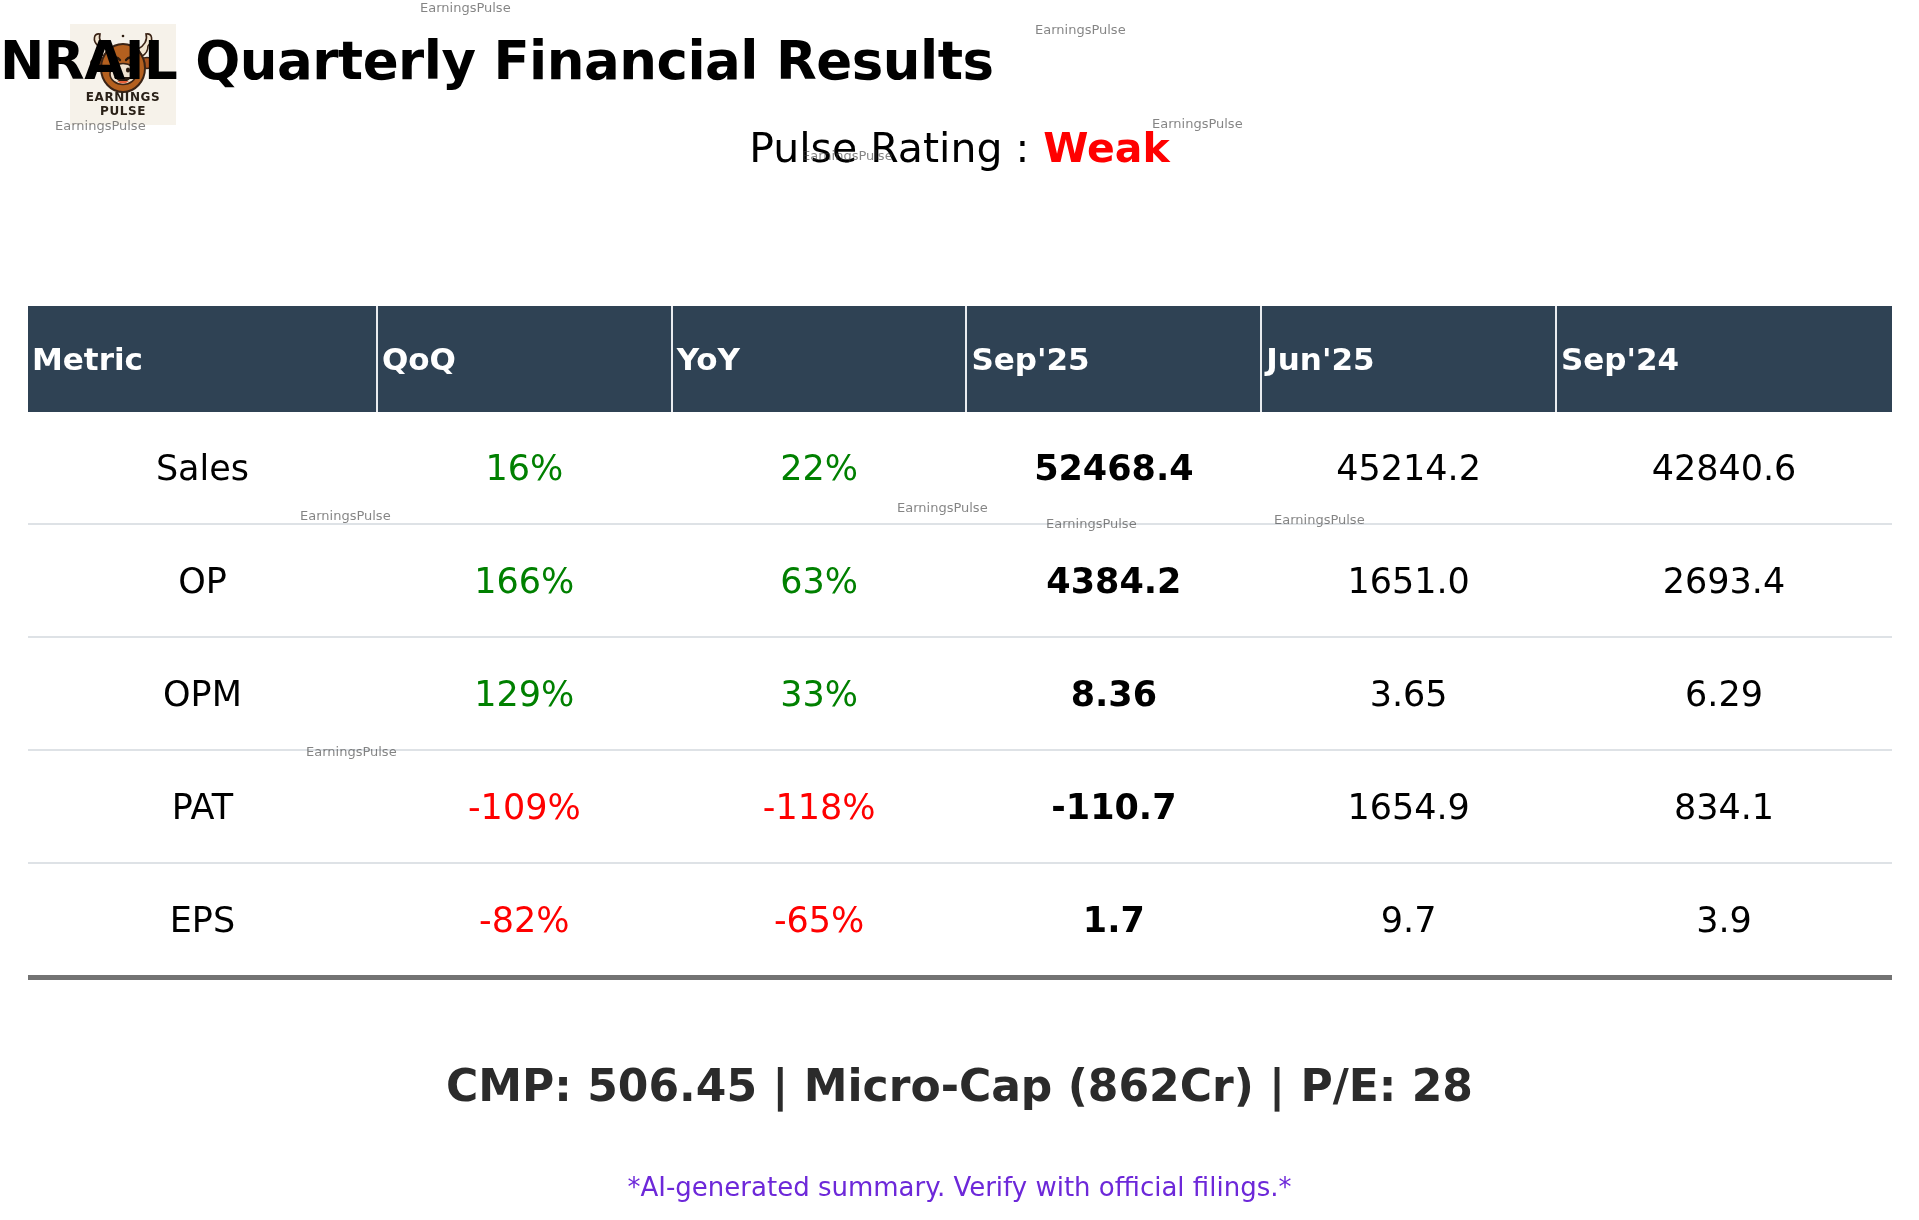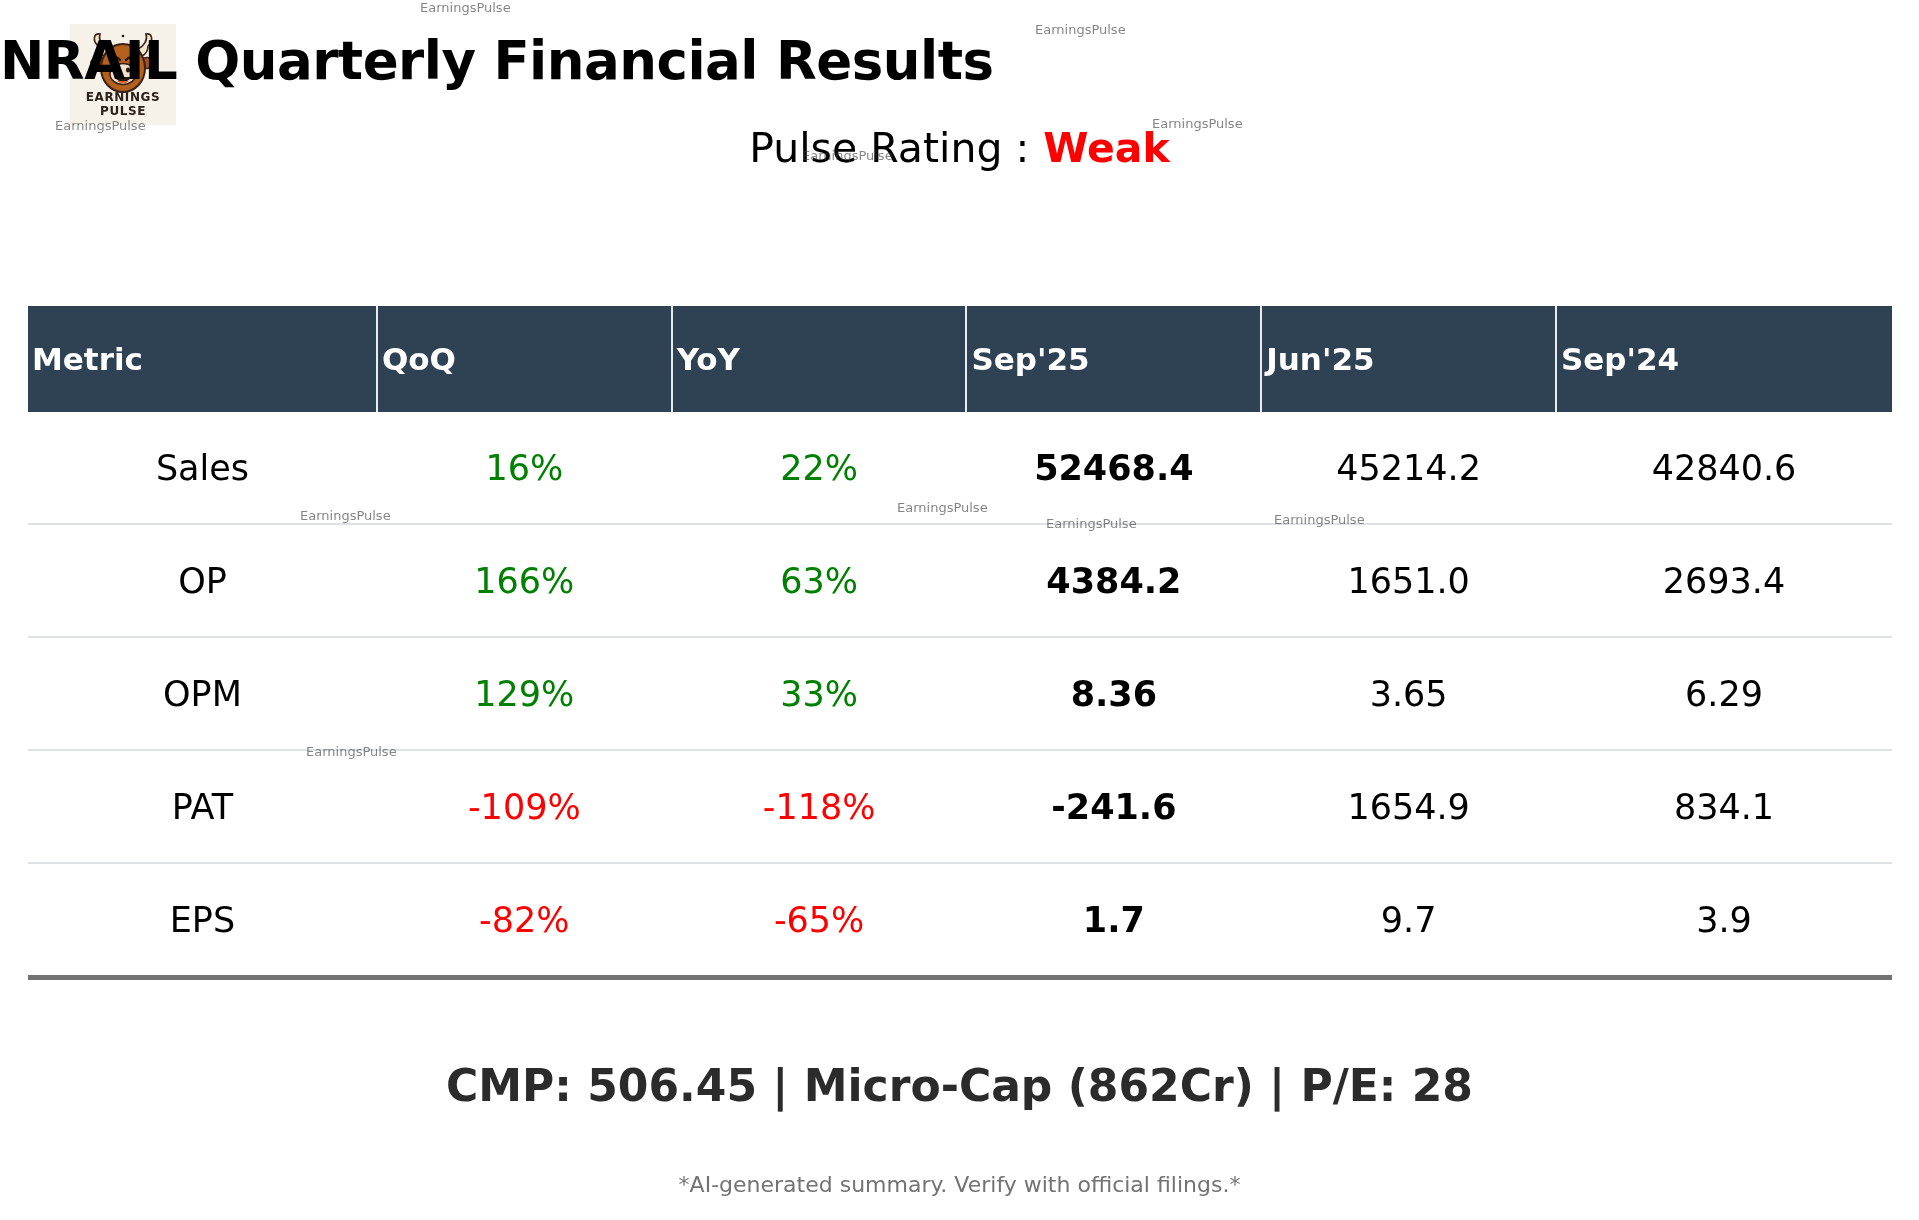--- a/index.html
+++ b/index.html
@@ -146,22 +146,22 @@
     font-weight: bold;
     color: #2b2b2b;
     z-index: 10;
   }
   #disclaimer {
     position: absolute;
     left: 0;
     right: 0;
     top: 1172px;
     text-align: center;
-    font-size: 22px;
-    color: #737373;
+    font-size: 26px;
+    color: #6d28d9;
     z-index: 10;
   }
 </style>
 </head>
 <body>
 
 <div id="logo-block">
   <div id="logo-card">
     <svg id="logo-mark" viewBox="0 0 74 72">
 
@@ -238,21 +238,21 @@
         <td class="c-pos">129%</td>
         <td class="c-pos">33%</td>
         <td class="c-cur">8.36</td>
         <td class="c-plain">3.65</td>
         <td class="c-plain">6.29</td>
       </tr>
       <tr>
         <td class="c-metric">PAT</td>
         <td class="c-neg">-109%</td>
         <td class="c-neg">-118%</td>
-        <td class="c-cur">-241.6</td>
+        <td class="c-cur">-110.7</td>
         <td class="c-plain">1654.9</td>
         <td class="c-plain">834.1</td>
       </tr>
       <tr>
         <td class="c-metric">EPS</td>
         <td class="c-neg">-82%</td>
         <td class="c-neg">-65%</td>
         <td class="c-cur">1.7</td>
         <td class="c-plain">9.7</td>
         <td class="c-plain">3.9</td>

